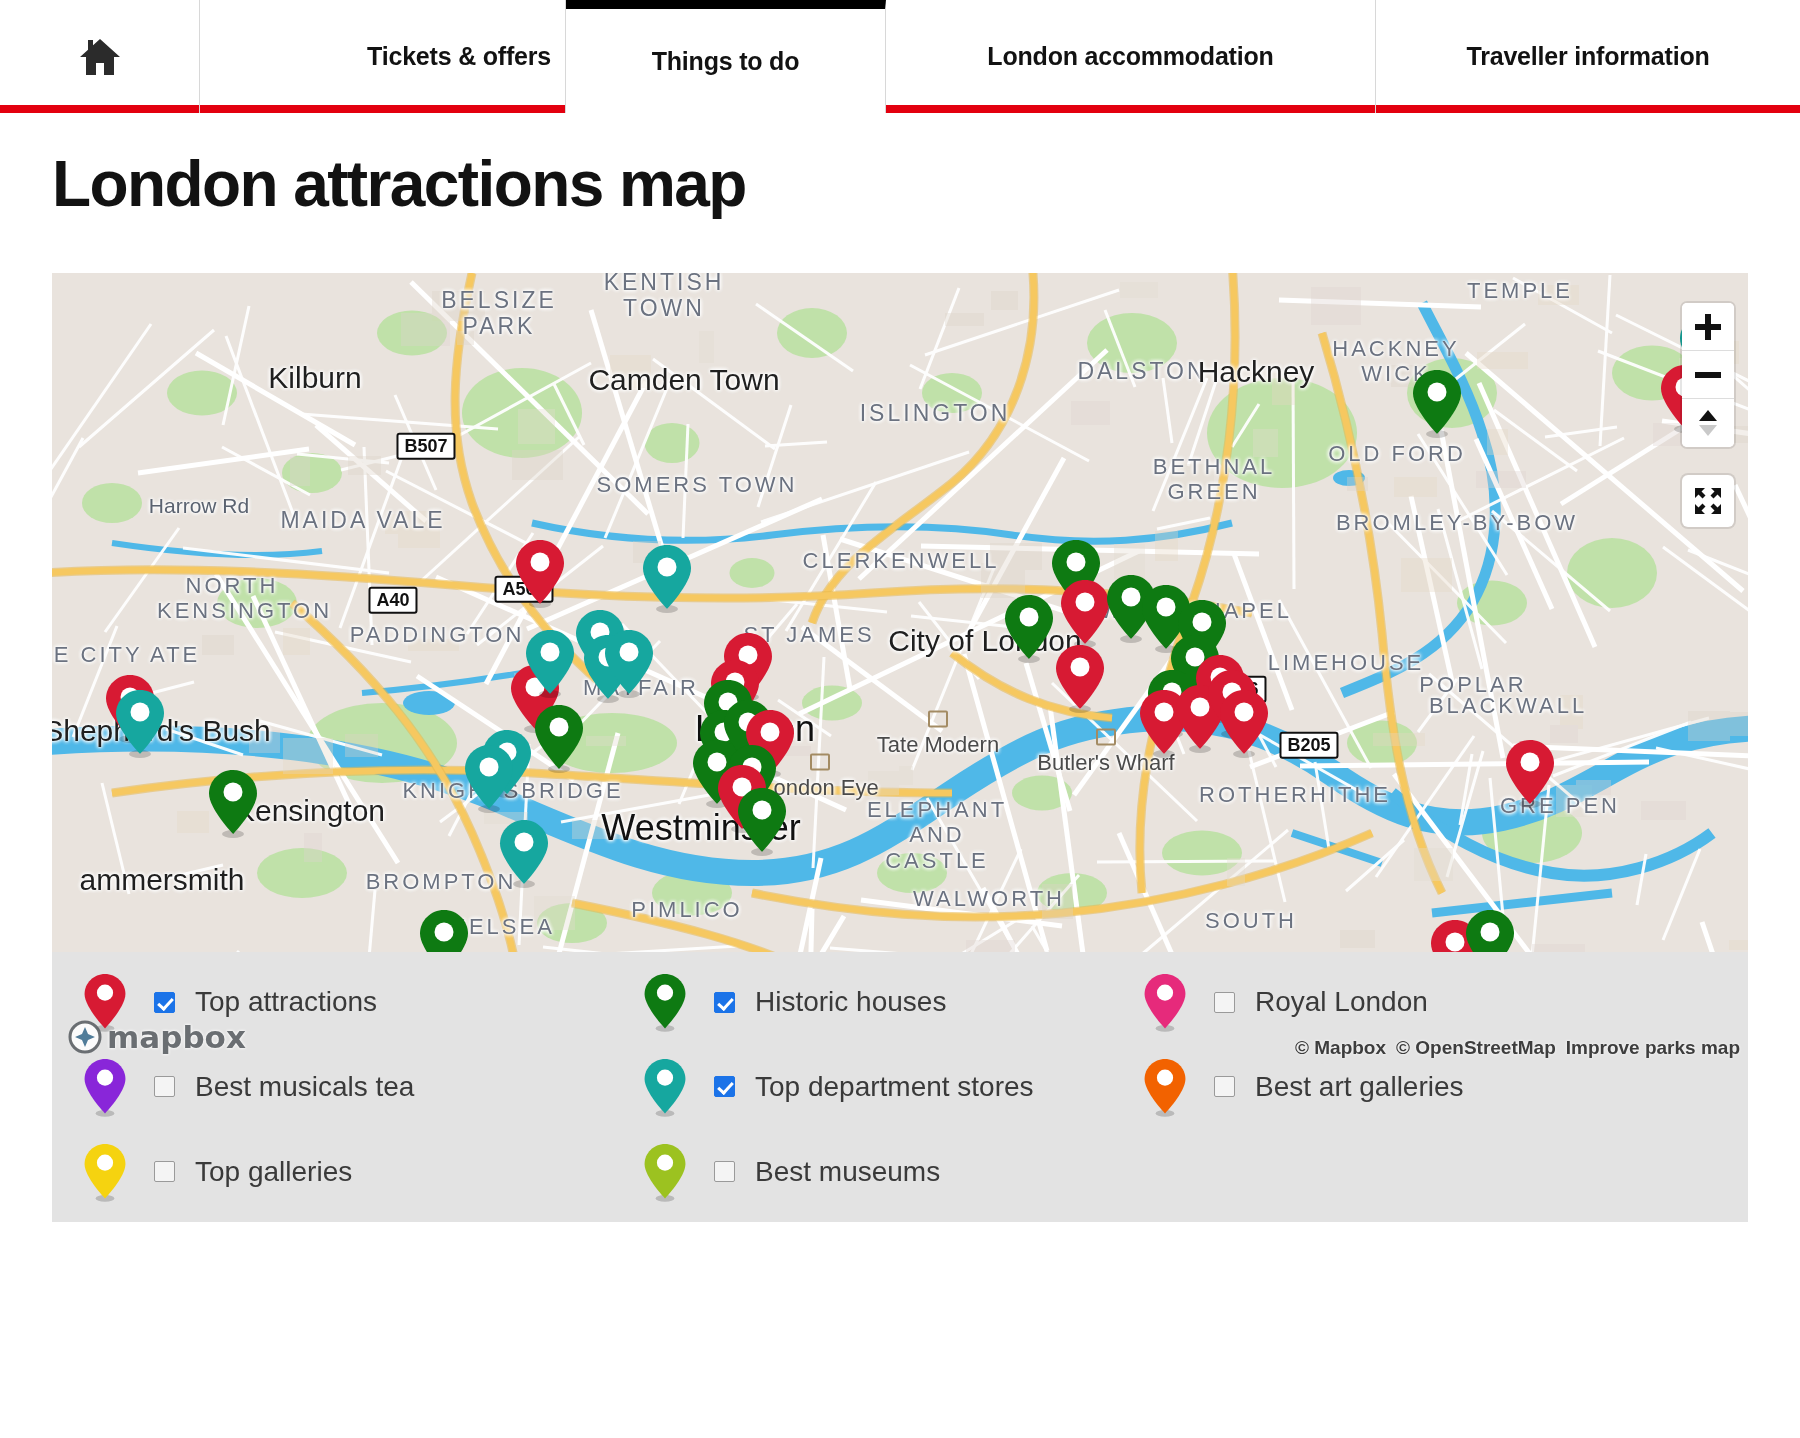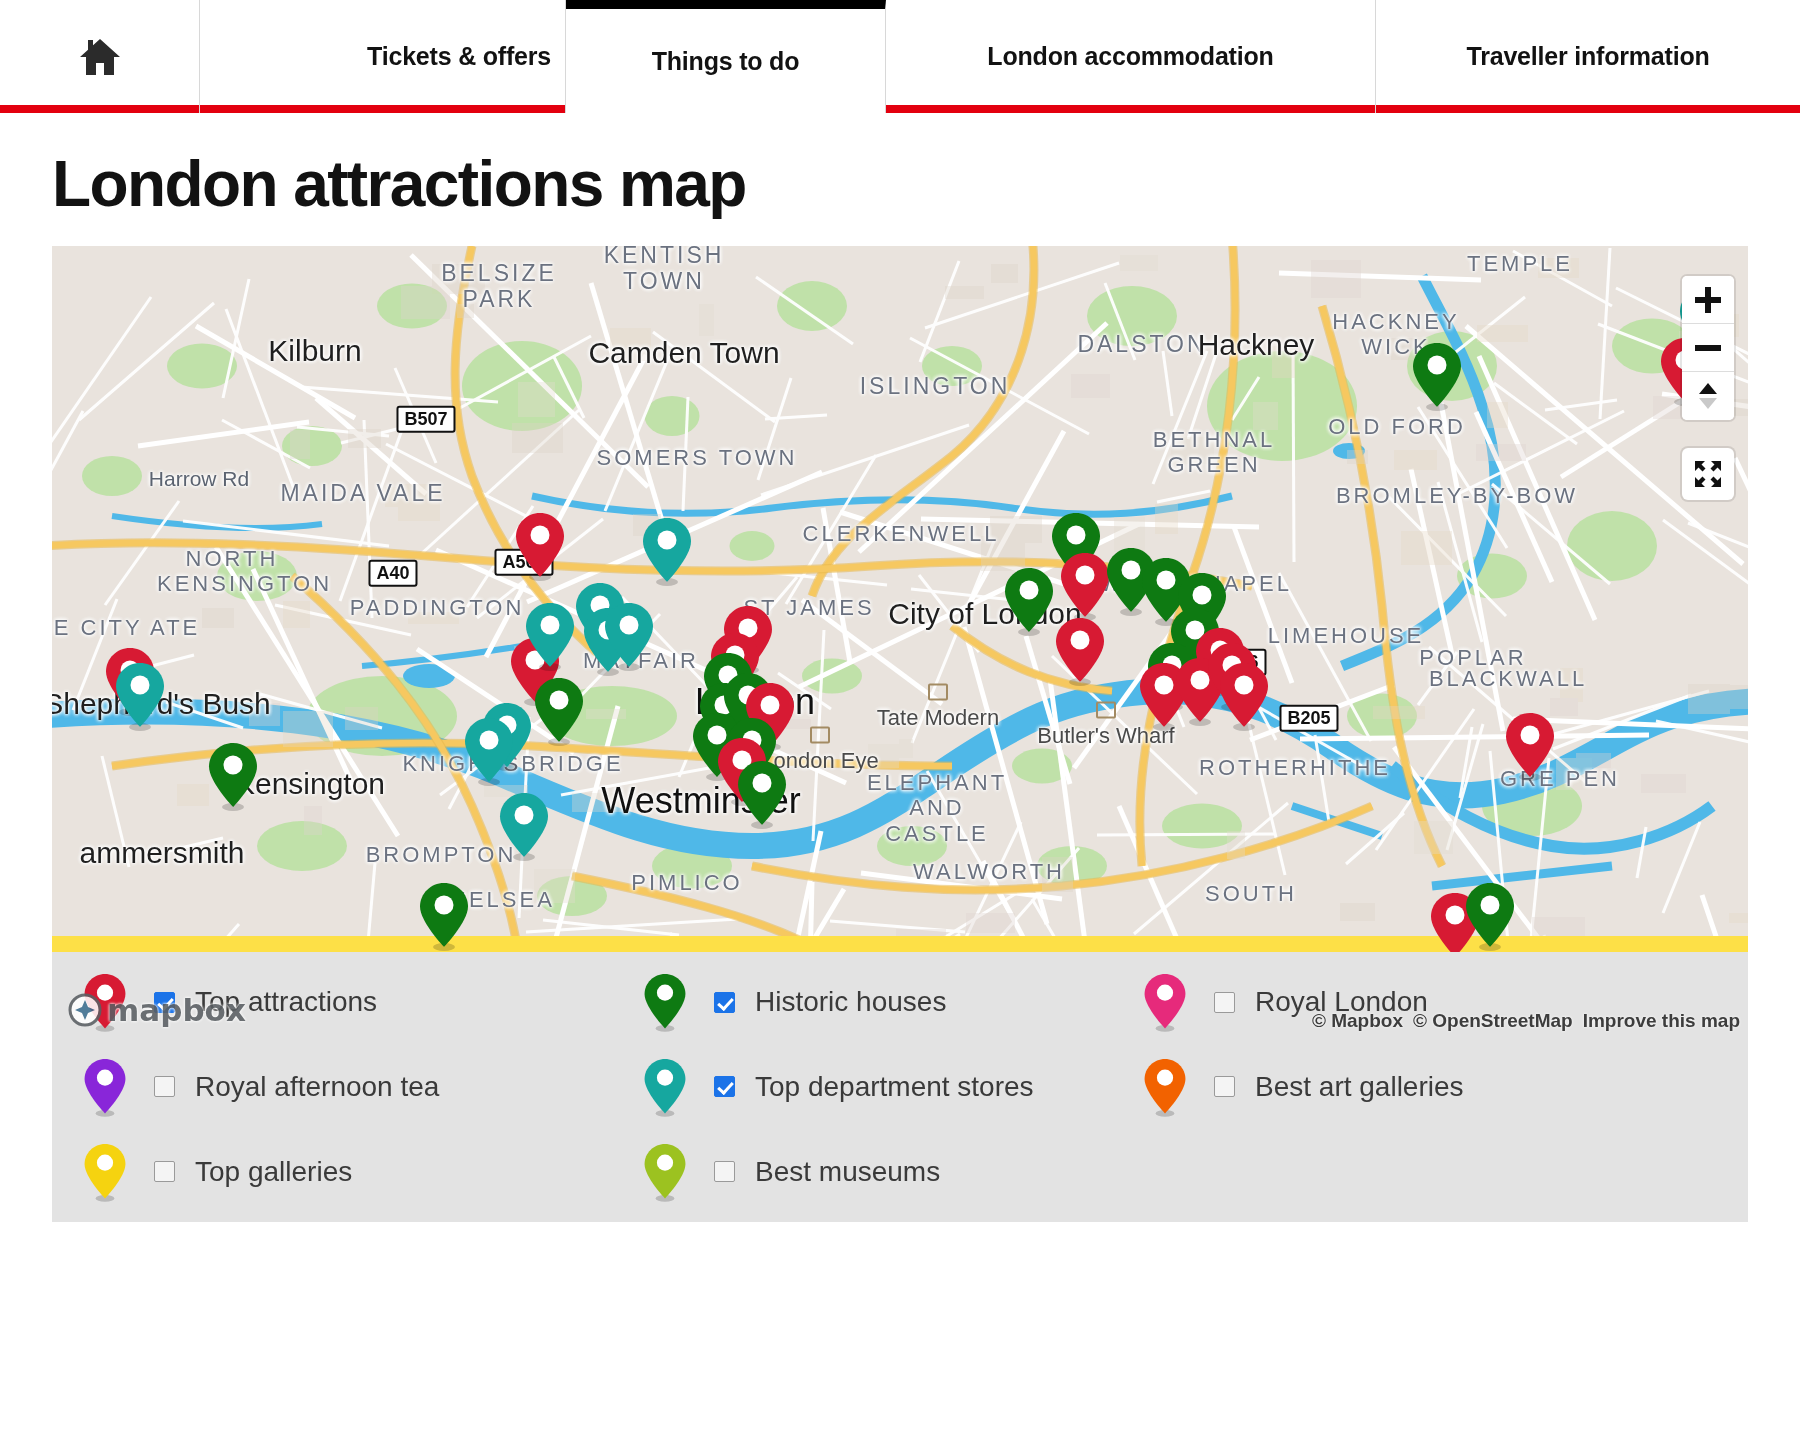--- a/index.html
+++ b/index.html
@@ -71,21 +71,21 @@
     line-height: 1.05;
     font-weight: bold;
     letter-spacing: -1.6px;
     color: #121212;
     font-family: "Liberation Sans", sans-serif;
   }
 
   
   #map-wrap {
     position: absolute;
-    left: 52px; top: 246px;
+    left: 52px; top: 273px;
     width: 1696px; height: 794px;
     overflow: hidden;
     background: #fde047;
   }
   #map-canvas { position:absolute; inset:0; }
   #map-canvas svg { display:block; }
 
   
   .map-ctrl-group {
     position: absolute;
@@ -943,21 +943,21 @@
       <svg width="34" height="34" viewBox="0 0 34 34">
         <circle cx="17" cy="17" r="15" fill="#fff" stroke="#5a5f63" stroke-width="3"></circle>
         <path d="M17 7 L20 14 L27 17 L20 20 L17 27 L14 20 L7 17 L14 14 Z" fill="#3c6e8f"></path>
       </svg>
       <span class="mb-word">mapbox</span>
     </div>
 
     <div id="map-attrib">
       <span class="att">© Mapbox</span>
       <span class="att">© OpenStreetMap</span>
-      <span class="att link">Improve this map</span>
+      <span class="att link">Improve parks map</span>
     </div>
   </div>
 
   <div id="legend">
       <div class="legend-item">
         <span class="legend-pin">
           <svg viewBox="0 0 54 70" xmlns="http://www.w3.org/2000/svg">
             <ellipse cx="27" cy="66" rx="11" ry="4" fill="rgba(0,0,0,0.18)"></ellipse>
             <path d="M27 2 C13.8 2 3 12.6 3 25.6 C3 41 27 66 27 66 C27 66 51 41 51 25.6 C51 12.6 40.2 2 27 2 Z" fill="#d71a33"></path>
             <circle cx="27" cy="24" r="9.5" fill="#ffffff"></circle>
@@ -990,21 +990,21 @@
       </div>
       <div class="legend-item">
         <span class="legend-pin">
           <svg viewBox="0 0 54 70" xmlns="http://www.w3.org/2000/svg">
             <ellipse cx="27" cy="66" rx="11" ry="4" fill="rgba(0,0,0,0.18)"></ellipse>
             <path d="M27 2 C13.8 2 3 12.6 3 25.6 C3 41 27 66 27 66 C27 66 51 41 51 25.6 C51 12.6 40.2 2 27 2 Z" fill="#8926d9"></path>
             <circle cx="27" cy="24" r="9.5" fill="#ffffff"></circle>
           </svg>
         </span>
         <span class="legend-cb" role="checkbox" aria-checked="false"></span>
-        <span class="legend-label">Royal afternoon tea</span>
+        <span class="legend-label">Best musicals tea</span>
       </div>
       <div class="legend-item">
         <span class="legend-pin">
           <svg viewBox="0 0 54 70" xmlns="http://www.w3.org/2000/svg">
             <ellipse cx="27" cy="66" rx="11" ry="4" fill="rgba(0,0,0,0.18)"></ellipse>
             <path d="M27 2 C13.8 2 3 12.6 3 25.6 C3 41 27 66 27 66 C27 66 51 41 51 25.6 C51 12.6 40.2 2 27 2 Z" fill="#16a79f"></path>
             <circle cx="27" cy="24" r="9.5" fill="#ffffff"></circle>
           </svg>
         </span>
         <span class="legend-cb checked" role="checkbox" aria-checked="true"></span>

